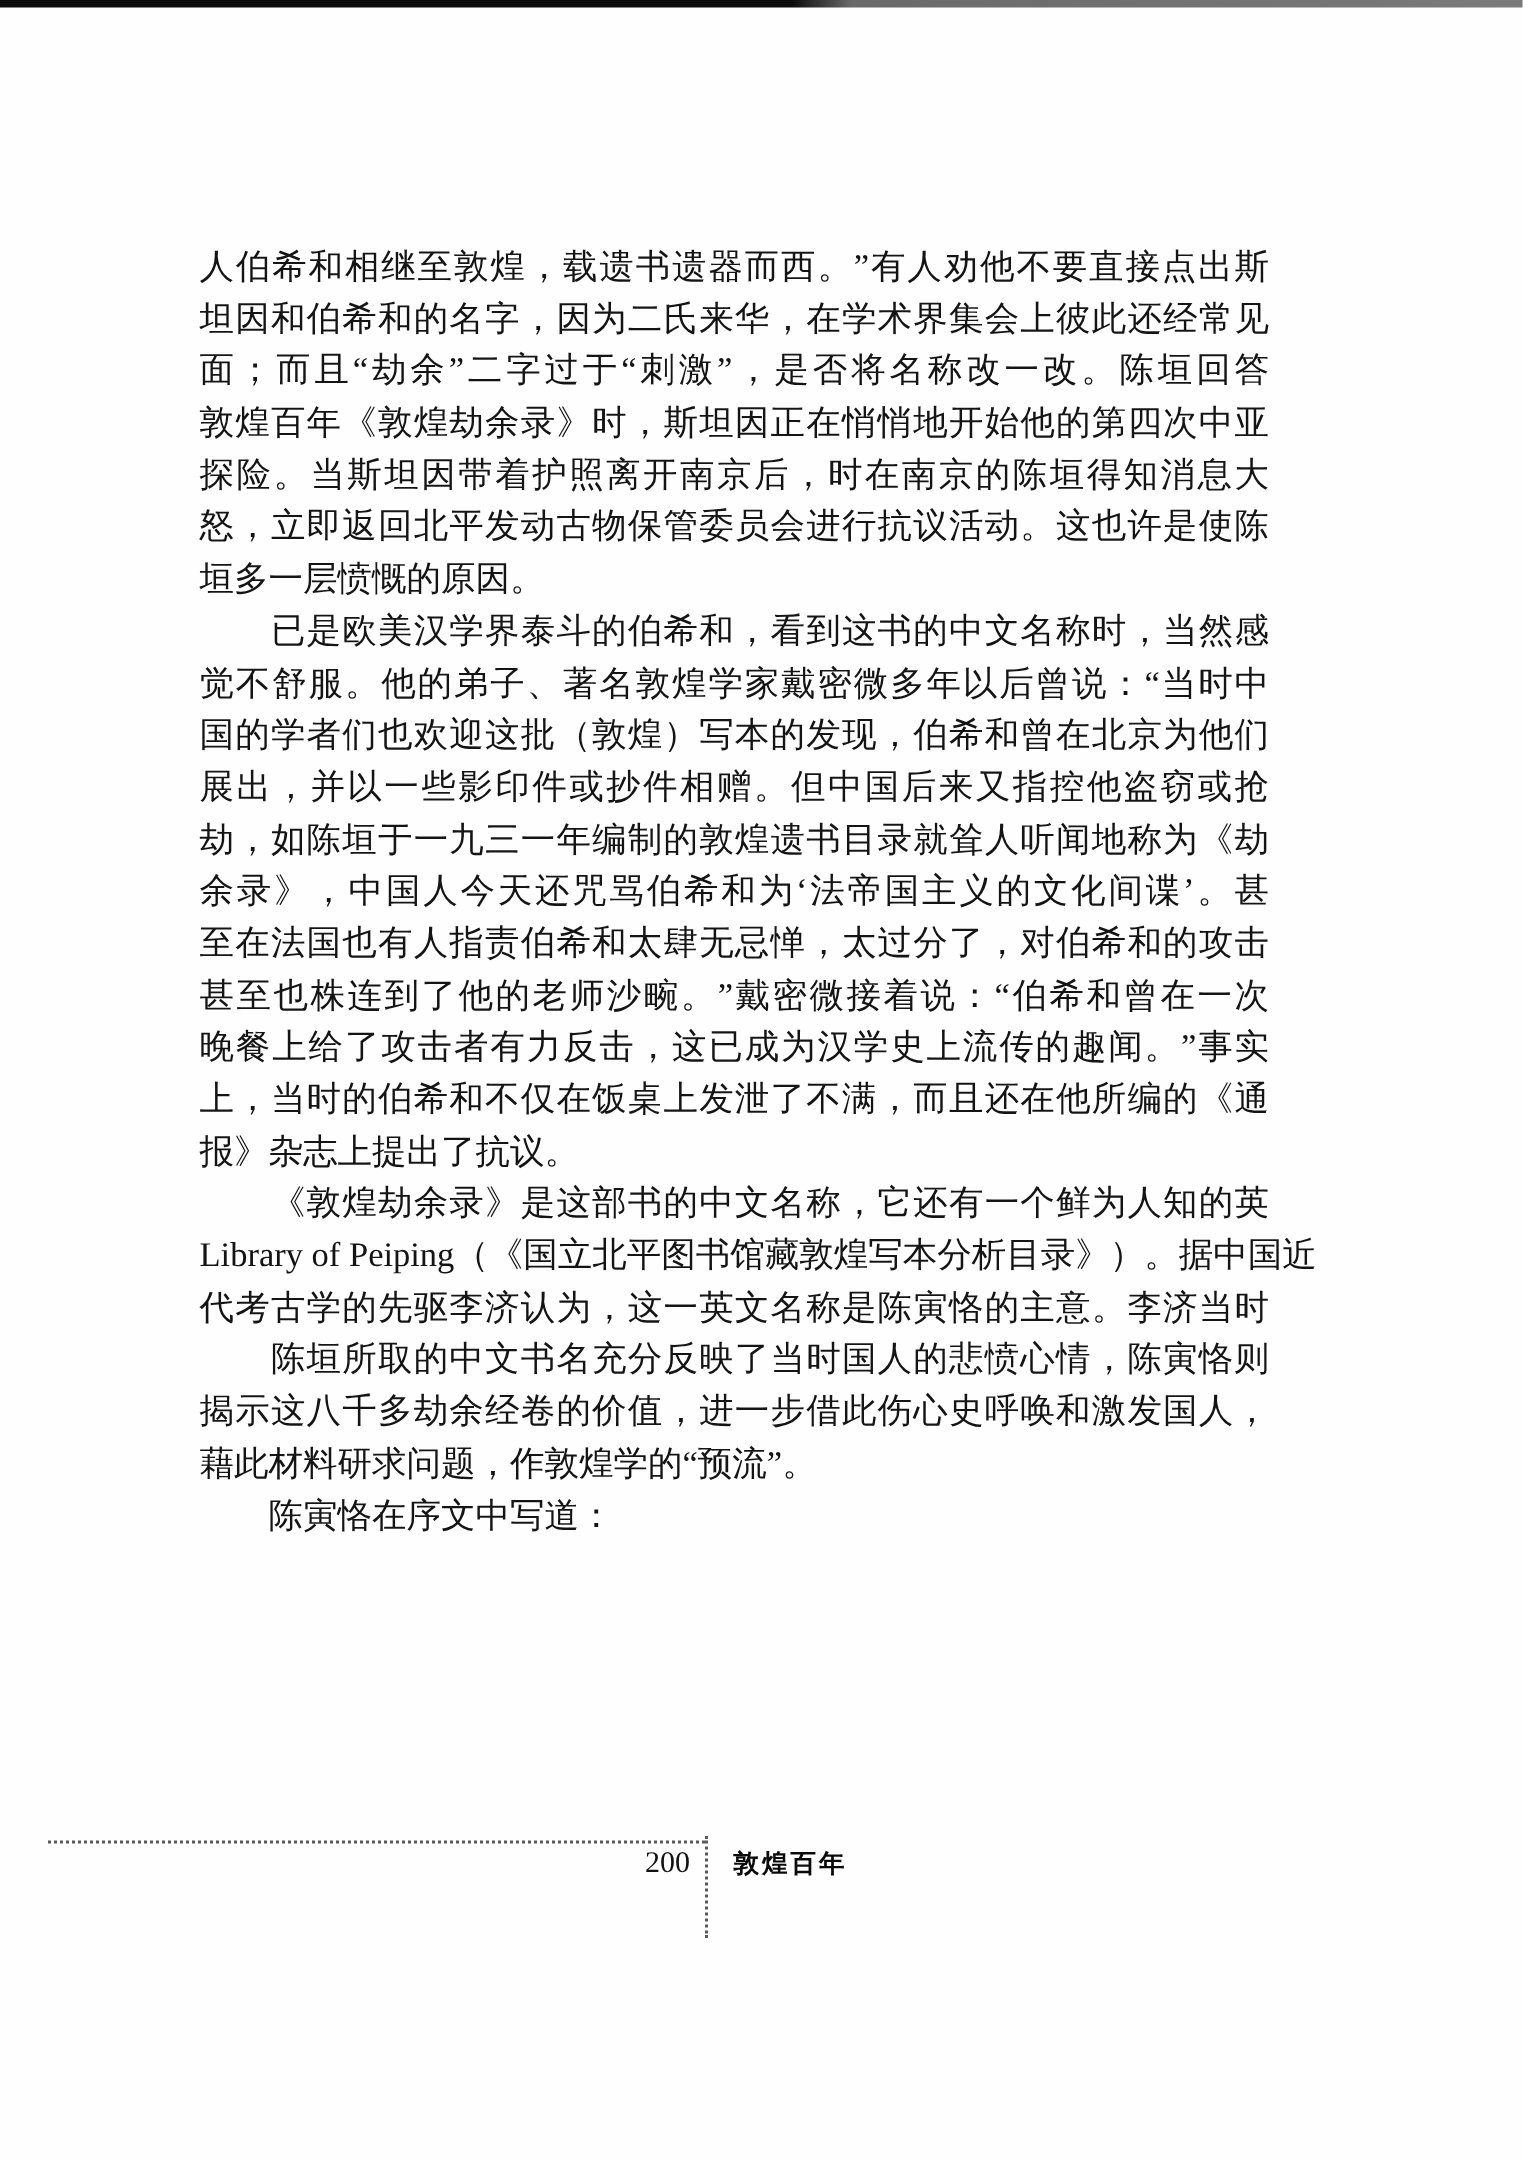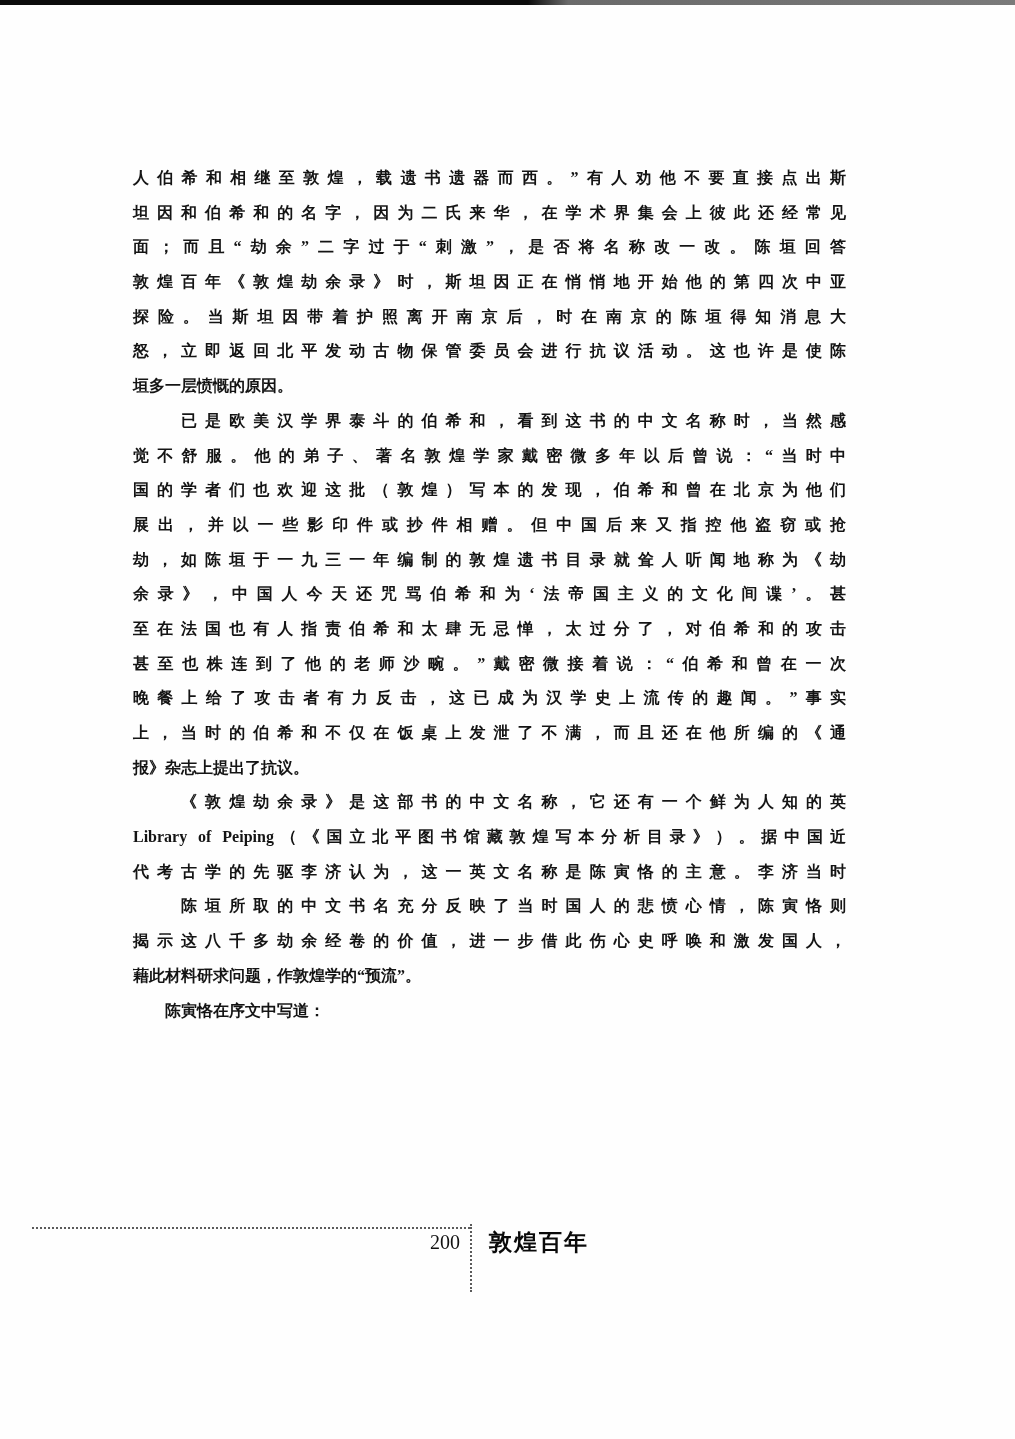--- a/index.html
+++ b/index.html
@@ -32,26 +32,25 @@
     position: absolute;
     left: 133px;
     top: 161px;
     width: 713px;
   }
   .line {
     margin: 0;
     padding: 0;
     height: 34.7px;
     line-height: 34.7px;
-    font-size: 16px;
+    font-size: 23px;
     text-align: justify;
     text-align-last: justify;
     white-space: nowrap;
     color: #141414;
-    font-weight: bold;
   }
   .line.end {
     text-align-last: left;
   }
   
   .footer-rule {
     position: absolute;
     left: 32px;
     top: 1227px;
     width: 438px;
@@ -72,21 +71,21 @@
     text-align: right;
     font-size: 20px;
     line-height: 26px;
     font-family: "Liberation Serif", "DejaVu Serif", serif;
     color: #111;
   }
   .book-title {
     position: absolute;
     left: 489px;
     top: 1231px;
-    font-size: 23px;
+    font-size: 17px;
     line-height: 23px;
     font-weight: 900;
     letter-spacing: 2px;
     font-family: "Liberation Sans", "DejaVu Sans", sans-serif;
     color: #0a0a0a;
   }
 </style>
 </head>
 <body>
 

